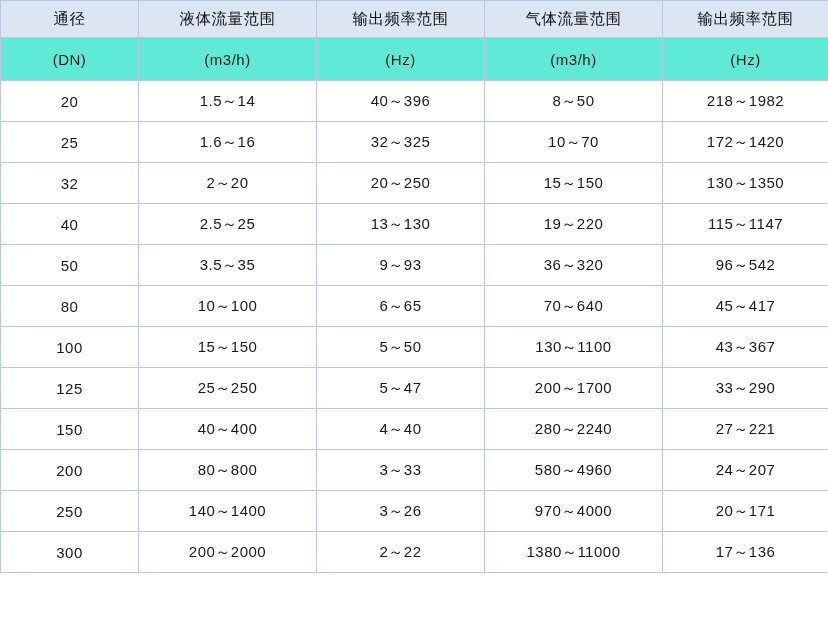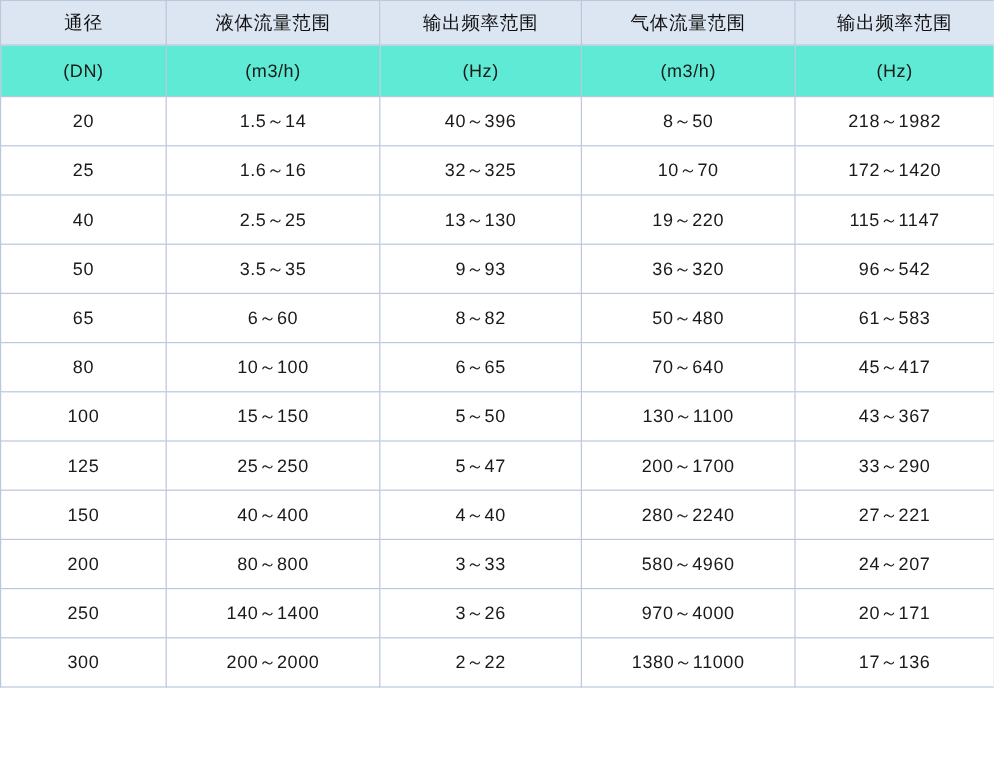--- a/index.html
+++ b/index.html
@@ -94,39 +94,39 @@
         <td>218～1982</td>
       </tr>
       <tr>
         <td>25</td>
         <td>1.6～16</td>
         <td>32～325</td>
         <td>10～70</td>
         <td>172～1420</td>
       </tr>
       <tr>
+        <td>32</td>
+        <td>2～20</td>
+        <td>20～250</td>
+        <td>15～150</td>
+        <td>130～1350</td>
+      </tr>
+      <tr>
         <td>40</td>
         <td>2.5～25</td>
         <td>13～130</td>
         <td>19～220</td>
         <td>115～1147</td>
       </tr>
       <tr>
         <td>50</td>
         <td>3.5～35</td>
         <td>9～93</td>
         <td>36～320</td>
         <td>96～542</td>
-      </tr>
-      <tr>
-        <td>65</td>
-        <td>6～60</td>
-        <td>8～82</td>
-        <td>50～480</td>
-        <td>61～583</td>
       </tr>
       <tr>
         <td>80</td>
         <td>10～100</td>
         <td>6～65</td>
         <td>70～640</td>
         <td>45～417</td>
       </tr>
       <tr>
         <td>100</td>

